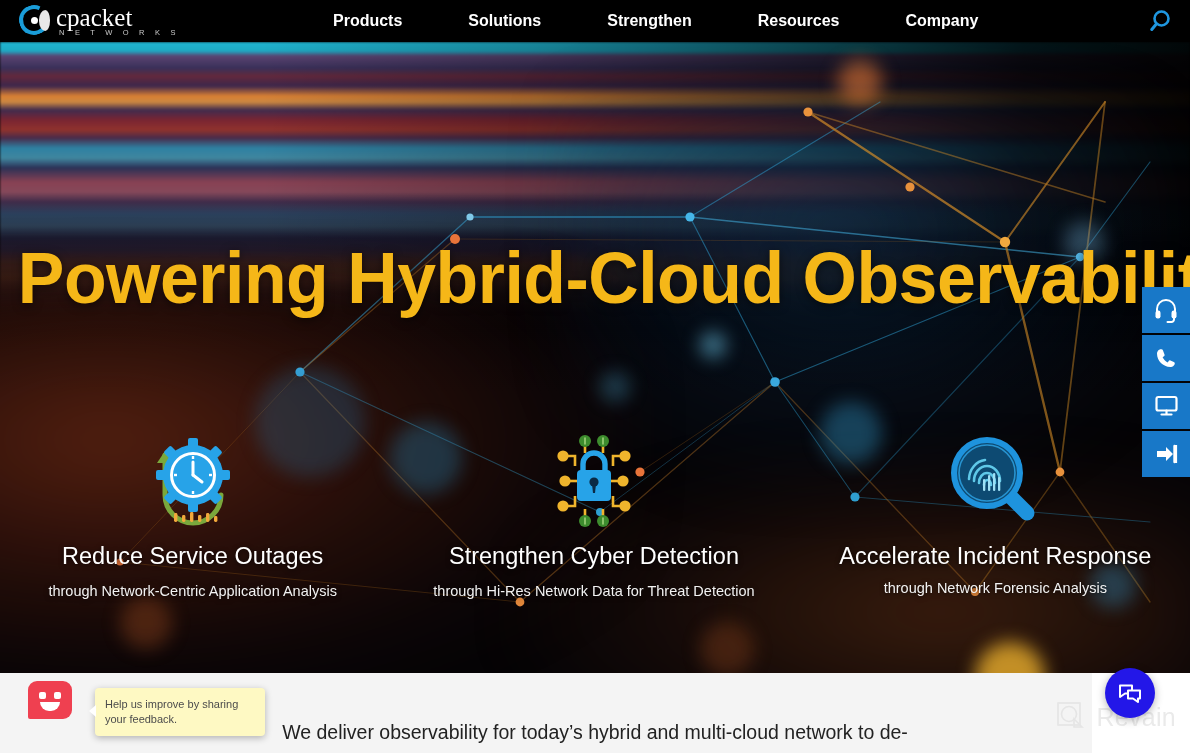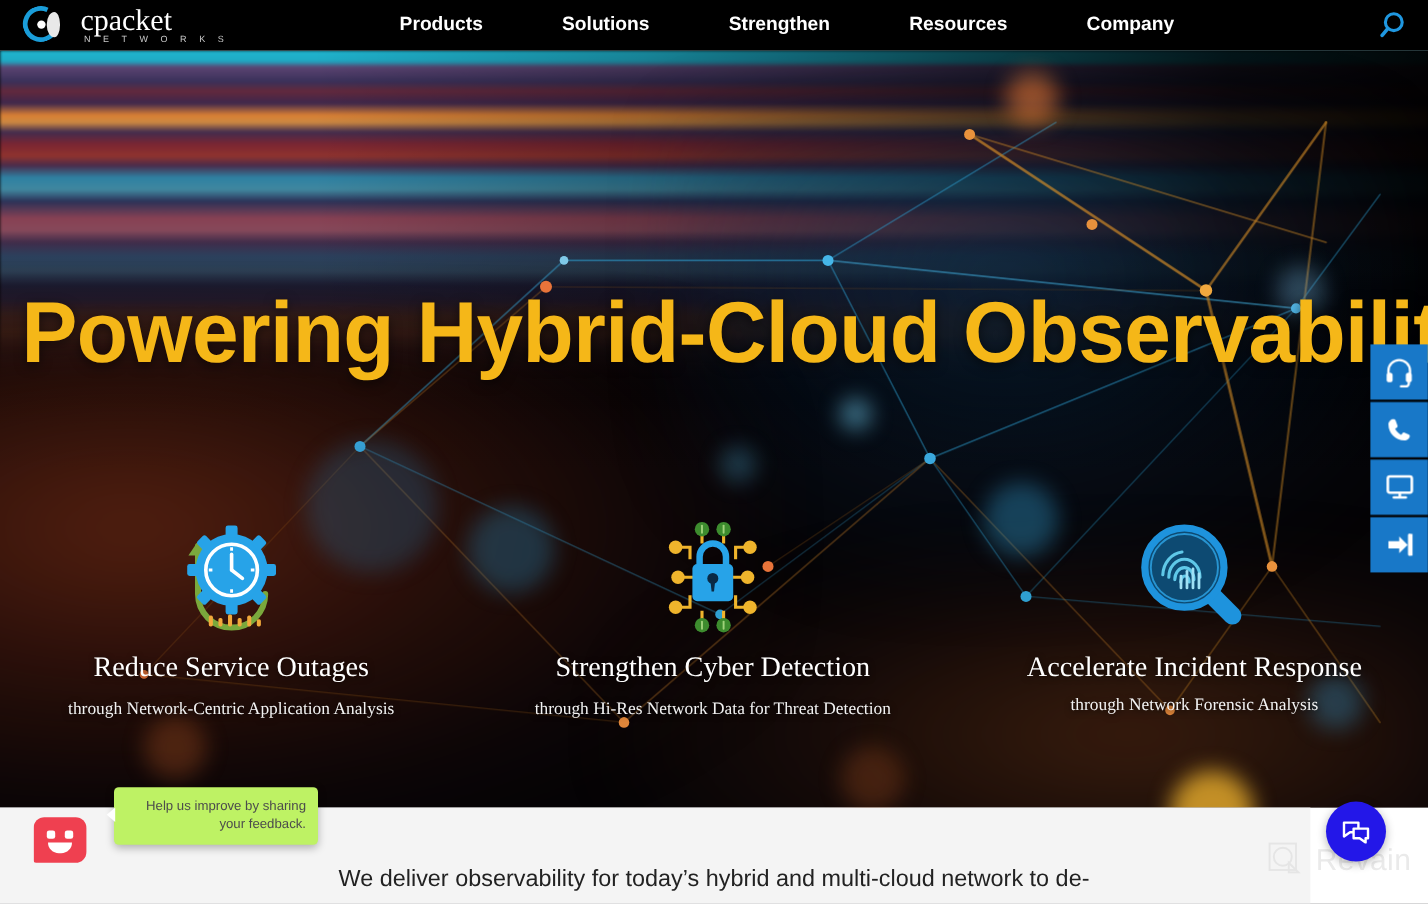--- a/index.html
+++ b/index.html
@@ -27,21 +27,21 @@
   }
   #logo-mark .dot {
     position: absolute; left: 13px; top: 13px; width: 7px; height: 7px;
     background: #ffffff; border-radius: 50%;
   }
   #logo-mark .blade {
     position: absolute; left: 21px; top: 6px; width: 11px; height: 21px;
     background: #e8e8e8;
     border-radius: 60% 45% 45% 60% / 50% 50% 50% 50%;
   }
-  #logo-text { margin-left: 15px; line-height: 1; }
+  #logo-text { margin-left: 4px; line-height: 1; }
   #logo-word {
     font-family: "Liberation Serif", serif;
     font-size: 25px; color: #ffffff; letter-spacing: 0px; display: block;
   }
   #logo-sub {
     font-family: Liberation Sans, sans-serif;
     font-size: 7.5px; color: #c9c9c9; letter-spacing: 4.2px;
     display: block; margin-top: -1px; padding-left: 3px;
   }
   #nav-links {
@@ -126,21 +126,21 @@
     font-size: 72px; font-weight: bold; color: #F5B718;
     letter-spacing: -0.5px;
     transform: scaleX(0.97);
     text-shadow: 0 2px 10px rgba(0,0,0,.55);
     white-space: nowrap;
   }
 
   
   #features {
     position: absolute; left: 0; top: 385px; width: 1190px; height: 200px;
-    display: flex; z-index: 12; font-family: Liberation Serif, serif;
+    display: flex; z-index: 12;
   }
   .feature { flex: 1 1 0; text-align: center; position: relative; }
   .feature .ficon {
     height: 108px; display: flex; align-items: center; justify-content: center;
   }
   .feature .ftitle {
     font-size: 23.5px; color: #ffffff; font-weight: normal;
     margin-top: 8px; text-shadow: 0 1px 5px rgba(0,0,0,.7);
   }
   .feature .fsub {
@@ -188,25 +188,25 @@
   #feedback .eye {
     position: absolute; width: 7px; height: 7px; background: #fff; border-radius: 2px; top: 11px;
   }
   #feedback .eye.l { left: 11px; }
   #feedback .eye.r { left: 26px; }
   #feedback .mouth {
     position: absolute; left: 12px; top: 21px; width: 20px; height: 9px;
     background: #fff; border-radius: 0 0 12px 12px;
   }
   #fb-tooltip {
-    position: absolute; left: 95px; top: 656px; z-index: 60;
+    position: absolute; left: 95px; top: 688px; z-index: 60;
     width: 170px; padding: 9px 10px;
-    background: #bef264; border-radius: 4px;
+    background: #fef9c3; border-radius: 4px;
     box-shadow: 0 2px 7px rgba(0,0,0,.28);
-    font-size: 11px; color: #4c4c4c; text-align: right; line-height: 1.35;
+    font-size: 11px; color: #4c4c4c; text-align: left; line-height: 1.35;
   }
   #fb-tooltip::before {
     content: ""; position: absolute; left: -6px; top: 17px;
     border-top: 6px solid transparent; border-bottom: 6px solid transparent;
     border-right: 7px solid #ffffff;
   }
   #chat-fab {
     position: absolute; left: 1105px; top: 668px; z-index: 60;
     width: 50px; height: 50px; border-radius: 50%;
     background: #2317e8; cursor: pointer;

